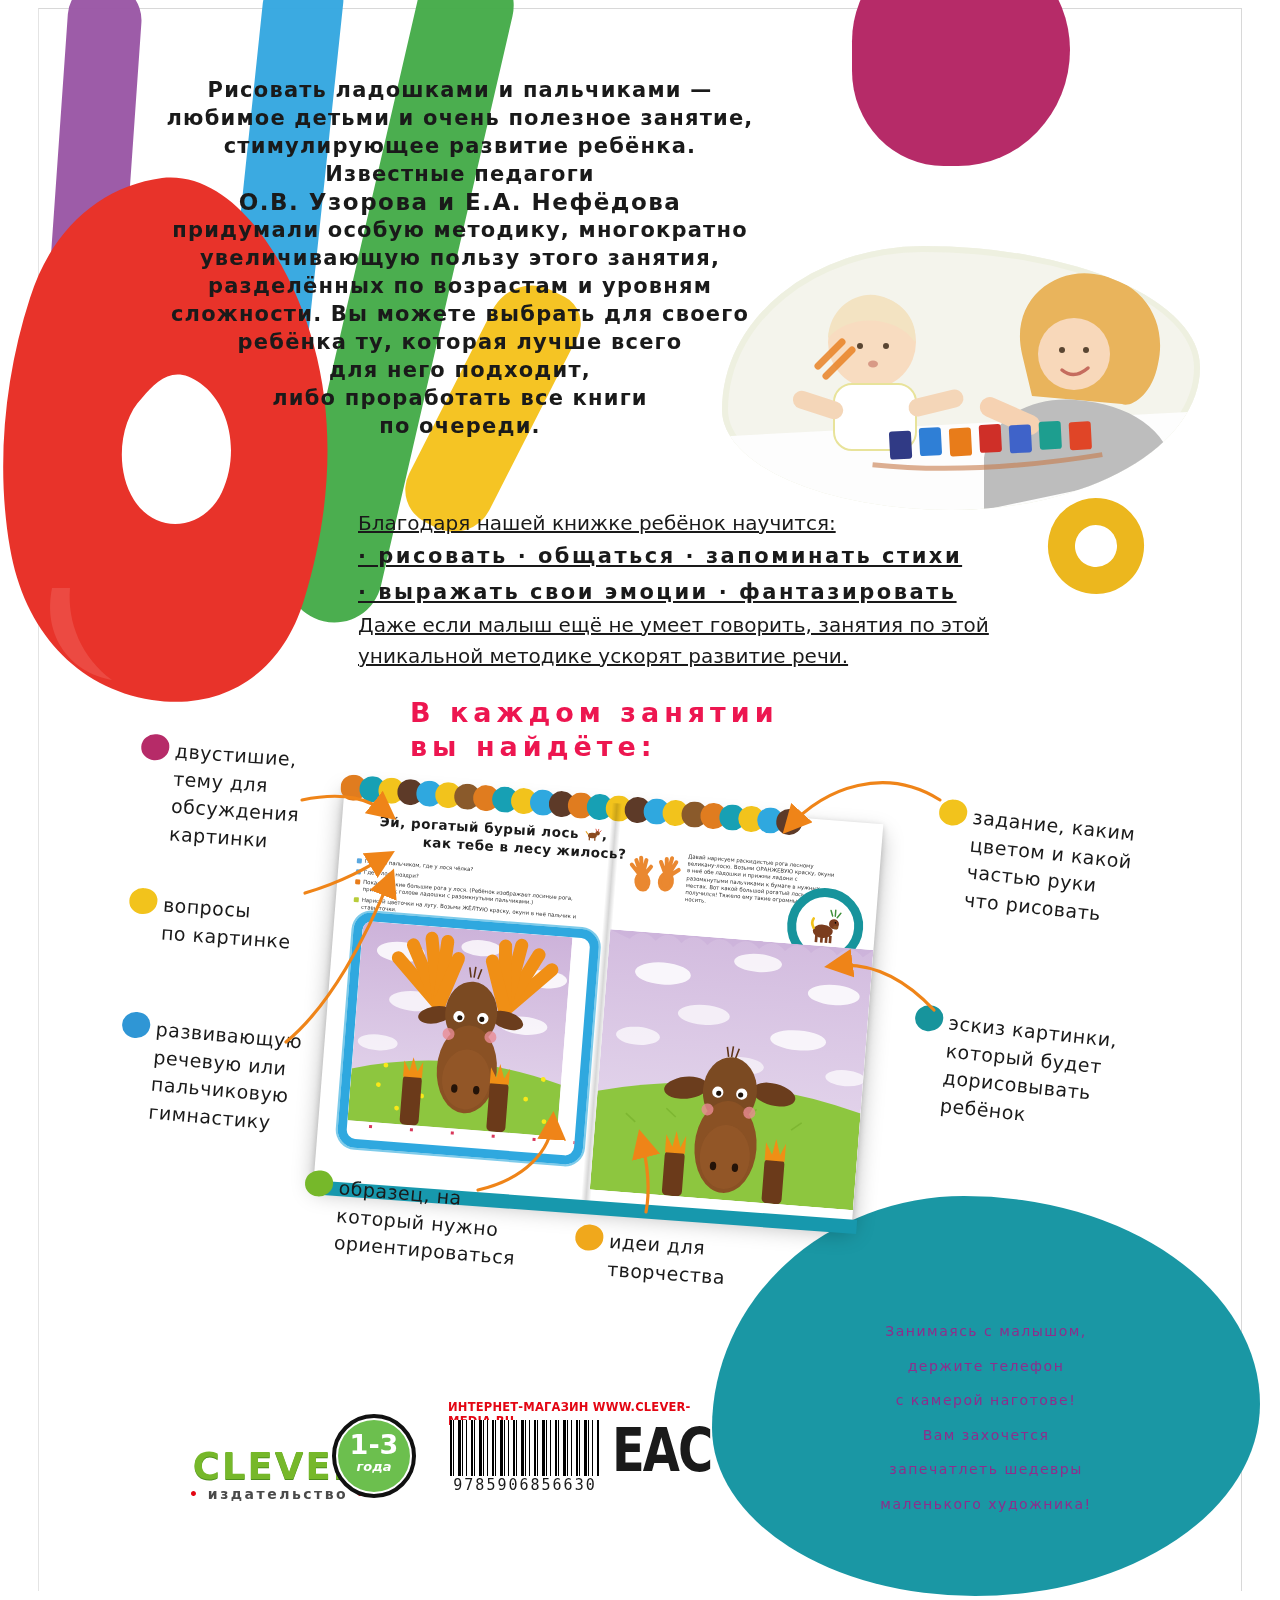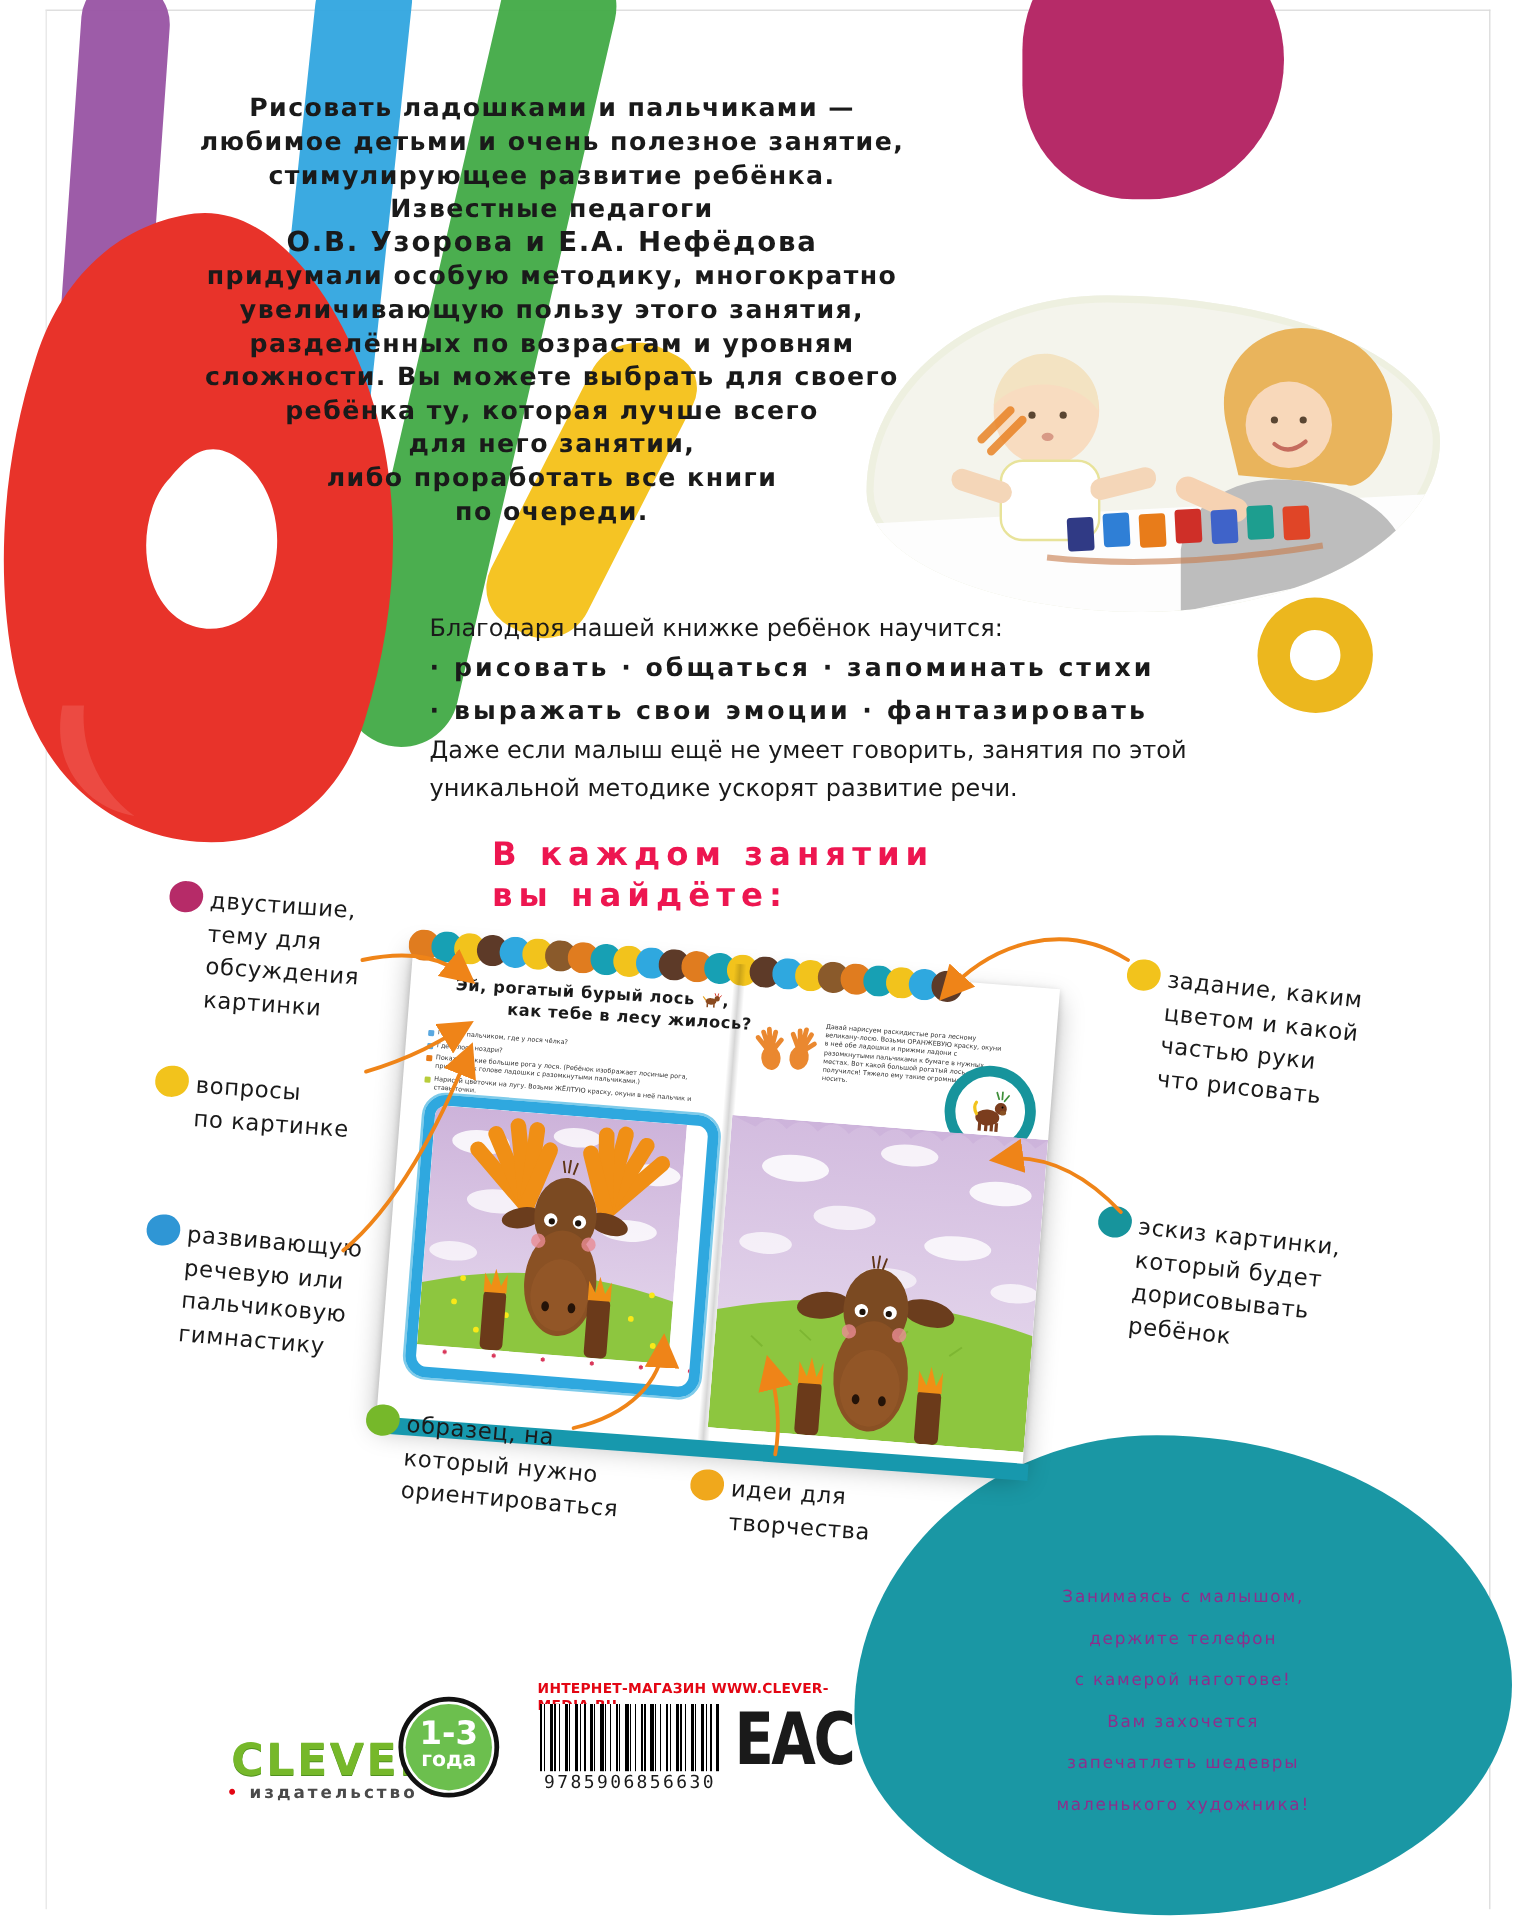--- a/index.html
+++ b/index.html
@@ -18,21 +18,21 @@
   #ring-yellow{left:1048px;top:498px;width:96px;height:96px;border:27px solid #ecb71e;border-radius:50%;box-sizing:border-box;transform:rotate(12deg);}
   
   #red-blob{left:-8px;top:168px;width:348px;height:545px;}
   
   #intro{left:70px;top:76px;width:780px;text-align:center;z-index:3;}
   #intro .il{display:block;font-size:21px;font-weight:bold;letter-spacing:1.2px;line-height:28px;}
   #intro .il.names{font-size:23px;letter-spacing:1.5px;}
   
   #photo{left:722px;top:246px;width:478px;height:264px;background:#f4f4ec;border-radius:42% 58% 52% 48% / 62% 46% 54% 38%;overflow:hidden;z-index:2;box-shadow:0 0 0 6px #eef0e0 inset;}
   
-  #benefits{left:358px;top:508px;width:720px;z-index:3;}
+  #benefits{left:358px;top:508px;width:720px;z-index:3;text-decoration:underline;}
   #benefits .b-head{font-size:20px;line-height:30px;}
   #benefits .b-skill{font-size:21px;font-weight:bold;letter-spacing:2.5px;line-height:36px;}
   #benefits .b-note{font-size:20px;line-height:31px;}
   
   #section-heading{left:410px;top:696px;width:490px;text-align:left;color:#ed1650;font-weight:bold;font-size:27px;letter-spacing:5px;line-height:34px;z-index:3;}
   
   .callout{z-index:5;}
   .callout .dot{position:absolute;left:-34px;top:-2px;width:28px;height:26px;border-radius:50% 46% 52% 48%;}
   .callout .cl{display:block;font-size:19px;letter-spacing:.5px;line-height:27.5px;white-space:nowrap;}
   #co-0{left:172px;top:742px;transform:rotate(4deg);}
@@ -64,21 +64,21 @@
   #promo{left:712px;top:1196px;width:548px;height:400px;background:#1a97a4;border-radius:46% 54% 52% 48% / 58% 52% 48% 42%;z-index:1;}
   #promo-text{position:absolute;left:30px;top:118px;width:488px;text-align:center;color:#8d2e8c;font-weight:normal;font-size:14px;letter-spacing:1.5px;line-height:34.5px;}
   
   #clever{left:188px;top:1448px;text-align:center;width:180px;}
   #clever .brand{font-size:37px;font-weight:900;color:#76b82a;letter-spacing:2px;line-height:38px;text-shadow:0 1px 0 #4f8f1e;}
   #clever .sub{font-size:14px;letter-spacing:2.5px;color:#4a4a4a;font-weight:bold;}
   #clever .rd{color:#e30613;font-size:14px;}
   #age-badge{left:332px;top:1414px;width:84px;height:84px;border:4px solid #111;border-radius:50%;background:#fff;box-sizing:border-box;}
   #age-badge .in{position:absolute;inset:2px;background:#6cbf4e;border-radius:50%;text-align:center;color:#fff;font-weight:bold;}
   #age-badge .r{display:block;font-size:27px;line-height:30px;margin-top:10px;}
-  #age-badge .u{display:block;font-size:17px;line-height:14px;}
+  #age-badge .u{display:block;font-size:13px;line-height:14px;font-style:italic;}
   #store{left:448px;top:1400px;width:260px;font-size:11.5px;font-weight:bold;color:#e30613;letter-spacing:.2px;}
   #barcode{left:450px;top:1420px;width:150px;height:74px;background:#fff;}
   #barcode .bars{position:absolute;left:0;top:0;width:150px;height:56px;
     background:repeating-linear-gradient(90deg,#000 0 2px,#fff 2px 3px,#000 3px 4px,#fff 4px 8px,#000 8px 11px,#fff 11px 12px,#000 12px 13px,#fff 13px 16px,#000 16px 17px,#fff 17px 21px);}
   #barcode .digits{position:absolute;left:0;top:56px;width:150px;text-align:center;font-family:"DejaVu Sans Mono",monospace;font-size:15px;letter-spacing:2px;}
   #eac{left:612px;top:1420px;font-weight:900;font-size:48px;line-height:48px;letter-spacing:-2px;transform:scaleY(1.25);transform-origin:top left;font-family:"DejaVu Sans",sans-serif;}
   
   #arrows{left:0;top:0;width:1280px;height:1600px;z-index:6;pointer-events:none;}
 </style>
 </head>
@@ -104,21 +104,21 @@
     <span class="il">Рисовать ладошками и пальчиками —</span>
     <span class="il">любимое детьми и очень полезное занятие,</span>
     <span class="il">стимулирующее развитие ребёнка.</span>
     <span class="il">Известные педагоги</span>
     <span class="il names">О.В. Узорова и Е.А. Нефёдова</span>
     <span class="il">придумали особую методику, многократно</span>
     <span class="il">увеличивающую пользу этого занятия,</span>
     <span class="il">разделённых по возрастам и уровням</span>
     <span class="il">сложности. Вы можете выбрать для своего</span>
     <span class="il">ребёнка ту, которая лучше всего</span>
-    <span class="il">для него занятии,</span>
+    <span class="il">для него подходит,</span>
     <span class="il">либо проработать все книги</span>
     <span class="il">по очереди.</span>
   </div>
 
   <div class="abs" id="photo">
     <svg width="478" height="264" viewBox="0 0 478 264">
       <rect x="0" y="178" width="478" height="86" fill="#fdfdfd" transform="rotate(-3 239 220)"></rect>
       <ellipse cx="150" cy="96" rx="44" ry="46" fill="#f8dcc0"></ellipse>
       <path d="M106 92 C108 60 136 44 158 50 C182 56 196 76 193 96 C176 70 128 66 106 92 Z" fill="#f3e3c2"></path>
       <circle cx="138" cy="100" r="3" fill="#5a4632"></circle>

